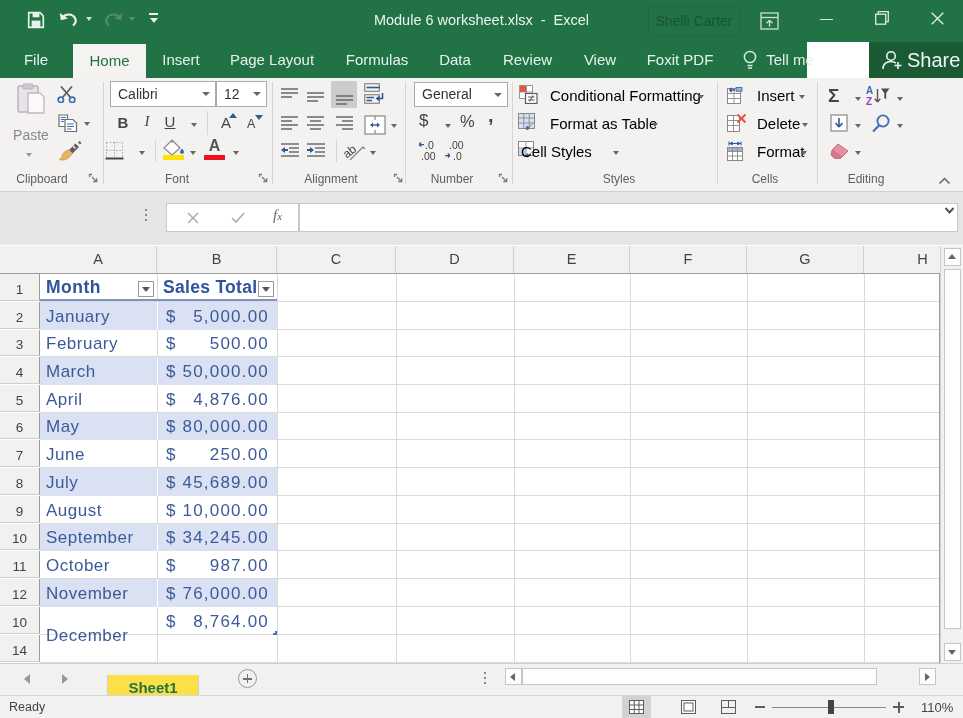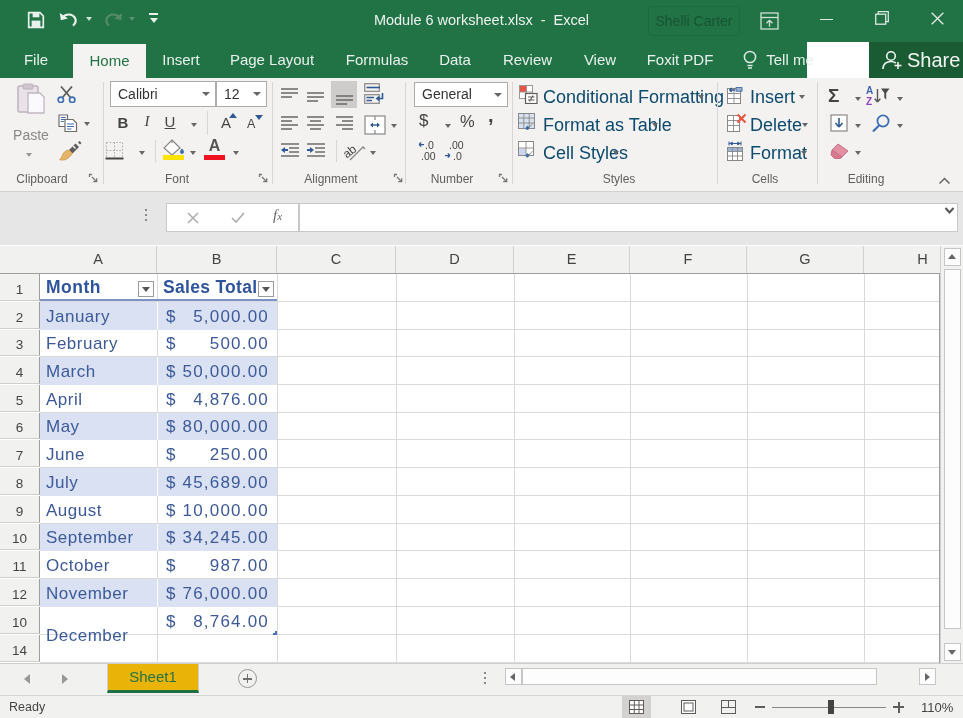--- a/index.html
+++ b/index.html
@@ -11,21 +11,21 @@
 #tabrow { left:0; top:42px; width:807px; height:36px; background:#217346; }
 .tab { position:absolute; top:0; height:36px; line-height:36px; color:#e8f1ec; font-size:15px; text-align:center; }
 #hometab { position:absolute; left:73px; top:44px; width:73px; height:34px; background:#f4f3f2; color:#217346; font-size:15px; text-align:center; line-height:34px; }
 #sharebtn { position:absolute; left:869px; top:42px; width:94px; height:36px; background:#1a5b34; color:#f0f6f2; font-size:20px; line-height:36px; }
 
 #ribbon { left:0; top:78px; width:963px; height:114px; background:#f3f2f1; border-bottom:1px solid #d2d0ce; }
 .gsep { position:absolute; top:4px; width:1px; height:102px; background:#d8d6d4; }
 .glabel { position:absolute; top:94px; font-size:12px; color:#605e5c; width:120px; text-align:center; }
 .combo { position:absolute; background:#fff; border:1px solid #ababab; font-size:14px; color:#333; }
 .combo .arr { position:absolute; right:5px; top:50%; margin-top:-2px; width:0; height:0; border-left:4px solid transparent; border-right:4px solid transparent; border-top:4px solid #666; }
-.rbtxt { position:absolute; font-size:18px; color:#0c4a6e; white-space:nowrap; }
+.rbtxt { position:absolute; font-size:15px; color:#000000; white-space:nowrap;margin-left:7px; }
 
 #fbar { left:0; top:192px; width:963px; height:53px; background:#e6e6e6; }
 #namebox { position:absolute; left:6px; top:11px; width:122px; height:29px; background:#fff; border:1px solid #c8c8c8; font-size:14px; color:#333; line-height:27px; padding-left:7px; }
 #finput { position:absolute; left:299px; top:11px; width:659px; height:29px; background:#fff; border:1px solid #c8c8c8; }
 #fxbox { position:absolute; left:166px; top:11px; width:133px; height:29px; background:#fff; border:1px solid #c8c8c8; }
 
 #grid { left:0; top:245px; width:963px; height:418px; background:#fff; }
 #colhdrs { position:absolute; left:0; top:1px; width:940px; height:28px; background:#f1f1f0; border-bottom:1px solid #9d9d9d; overflow:hidden; }
 .colhdr { position:absolute; top:0; height:27px; line-height:27px; text-align:center; font-size:14.5px; color:#444; border-right:1px solid #cfcfcf; }
 .rowhdr { position:absolute; left:0; width:40px; background:#f1f1f0; border-bottom:1px solid #cfcfcf; border-right:1px solid #9d9d9d; text-align:center; font-size:13.5px; color:#444; }
@@ -293,21 +293,21 @@
 <div class="rbtxt" style="left:543px;top:37px;">Format as Table</div>
 <div style="position:absolute;left:652px;top:45px;width:0;height:0;border-left:3.5px solid transparent;border-right:3.5px solid transparent;border-top:4px solid #666;"></div>
 <svg style="position:absolute;left:518px;top:63px;" width="19" height="19" viewBox="0 0 19 19">
 <rect x="0.5" y="0.5" width="15" height="14" fill="#fff" stroke="#8a8886" stroke-width="1"></rect>
 <rect x="1" y="7.5" width="7" height="6.5" fill="#c9d8ec"></rect>
 <path d="M0.5 7 h15 M8 0.5 v14" stroke="#8a8886" stroke-width="0.9"></path>
 <path d="M17.5 7.5 l-6 6.5 -3.5 1.8 z" fill="#8a8886"></path>
 <path d="M11.5 14 l-3.5 1.8 1 -3.8 z" fill="#3b6ea5"></path>
 <circle cx="9.3" cy="14.7" r="1.7" fill="#3b6ea5"></circle>
 </svg>
-<div class="rbtxt" style="left:543px;top:65px;">Cell Styles</div>
+<div class="rbtxt" style="left:514px;top:65px;">Cell Styles</div>
 <div style="position:absolute;left:613px;top:73px;width:0;height:0;border-left:3.5px solid transparent;border-right:3.5px solid transparent;border-top:4px solid #666;"></div>
 <div class="glabel" style="left:559px;">Styles</div>
 <div class="gsep" style="left:717px;"></div>
 <svg style="position:absolute;left:727px;top:7px;" width="20" height="20" viewBox="0 0 20 20">
 <rect x="0.5" y="3.5" width="13" height="15" fill="#fff" stroke="#8a8886" stroke-width="1"></rect>
 <path d="M0.5 8.5 h13 M0.5 13.5 h13 M7 3.5 v15" stroke="#8a8886" stroke-width="0.9"></path>
 <path d="M8 1 h-5.5 m0 0 l2.2 -2 m-2.2 2 l2.2 2" transform="translate(0,4)" fill="none" stroke="#2f5a95" stroke-width="1.4"></path>
 <rect x="9" y="2.6" width="6" height="3.6" fill="#9db3d6" stroke="#2f5a95" stroke-width="0.8"></rect>
 </svg>
 <div class="rbtxt" style="left:750px;top:9px;">Insert</div>
@@ -495,21 +495,21 @@
     <div style="position:absolute;left:3px;top:5px;width:0;height:0;border-left:4.5px solid transparent;border-right:4.5px solid transparent;border-bottom:5.5px solid #666;"></div>
   </div>
   <div style="position:absolute;left:3px;top:23px;width:17px;height:360px;background:#fdfdfd;border:1px solid #c6c6c6;"></div>
   <div style="position:absolute;left:3px;top:397px;width:17px;height:18px;background:#fdfdfd;border:1px solid #c6c6c6;">
     <div style="position:absolute;left:3px;top:6px;width:0;height:0;border-left:4.5px solid transparent;border-right:4.5px solid transparent;border-top:5.5px solid #666;"></div>
   </div>
 </div>
 <div class="abs" id="sheetbar">
   <div style="position:absolute;left:24px;top:10px;width:0;height:0;border-top:5px solid transparent;border-bottom:5px solid transparent;border-right:6px solid #9a9896;"></div>
   <div style="position:absolute;left:62px;top:10px;width:0;height:0;border-top:5px solid transparent;border-bottom:5px solid transparent;border-left:6px solid #9a9896;"></div>
-  <div style="position:absolute;left:107px;top:0;width:92px;height:29px;background:#eab308;border-left:1px solid #d0cece;border-right:1px solid #d0cece;border-bottom:3px solid #1e7145;color:#217346;font-weight:normal;font-size:15px;text-align:center;line-height:26px;">Sheet1</div>
+  <div style="position:absolute;left:107px;top:11px;width:92px;height:29px;background:#fde047;border-left:1px solid #d0cece;border-right:1px solid #d0cece;border-bottom:3px solid #1e7145;color:#217346;font-weight:bold;font-size:15px;text-align:center;line-height:26px;">Sheet1</div>
   <div style="position:absolute;left:238px;top:5px;width:19px;height:19px;border:1px solid #9a9896;border-radius:50%;">
     <div style="position:absolute;left:4px;top:8px;width:9px;height:1.6px;background:#737170;"></div>
     <div style="position:absolute;left:7.7px;top:4px;width:1.6px;height:9px;background:#737170;"></div>
   </div>
   <div style="position:absolute;left:484px;top:8px;width:2px;height:2px;background:#8a8886;box-shadow:0 5px 0 #8a8886, 0 10px 0 #8a8886;"></div>
 
   <div style="position:absolute;left:505px;top:4px;width:17px;height:17px;background:#fdfdfd;border:1px solid #c6c6c6;">
     <div style="position:absolute;left:4px;top:3.5px;width:0;height:0;border-top:4.5px solid transparent;border-bottom:4.5px solid transparent;border-right:5.5px solid #666;"></div>
   </div>
   <div style="position:absolute;left:522px;top:4px;width:355px;height:17px;background:#fdfdfd;border:1px solid #c6c6c6;"></div>

